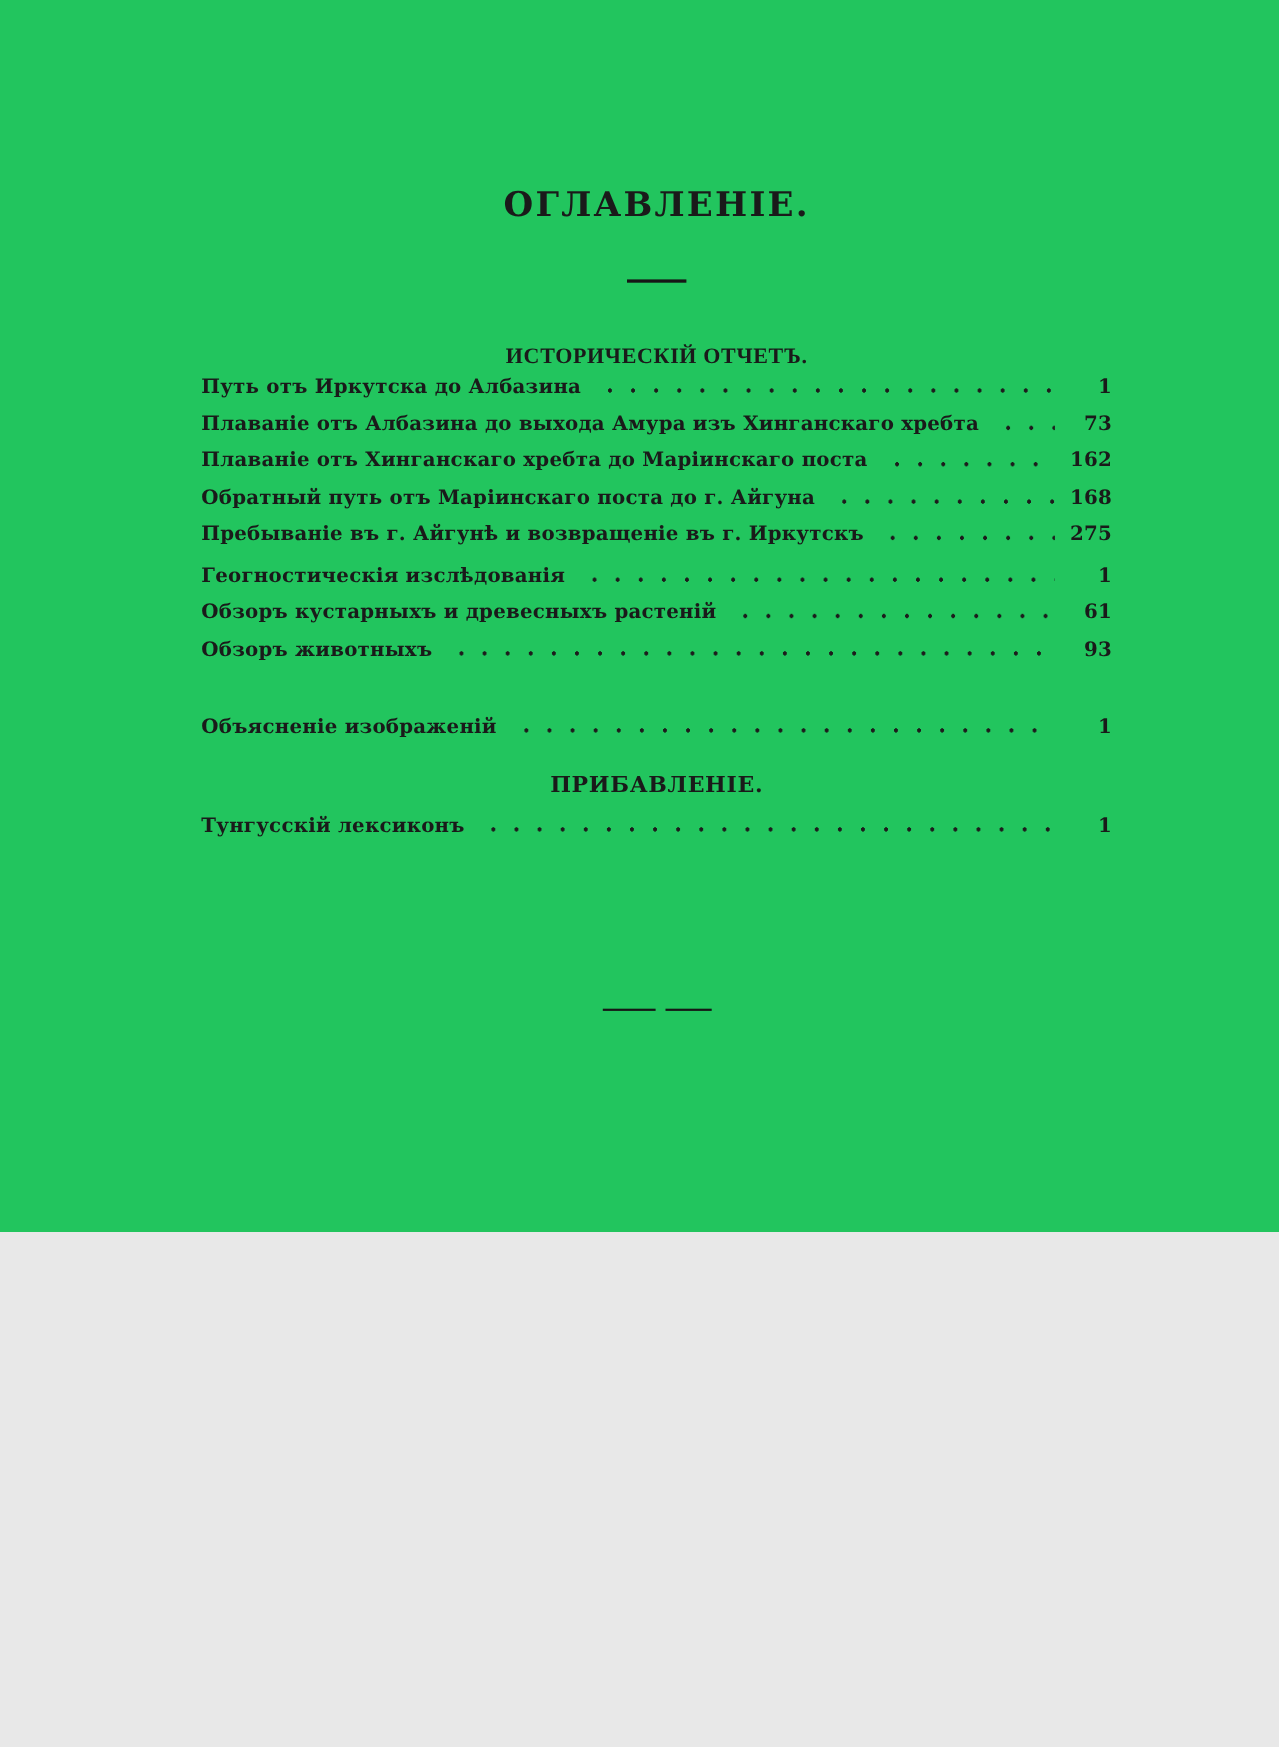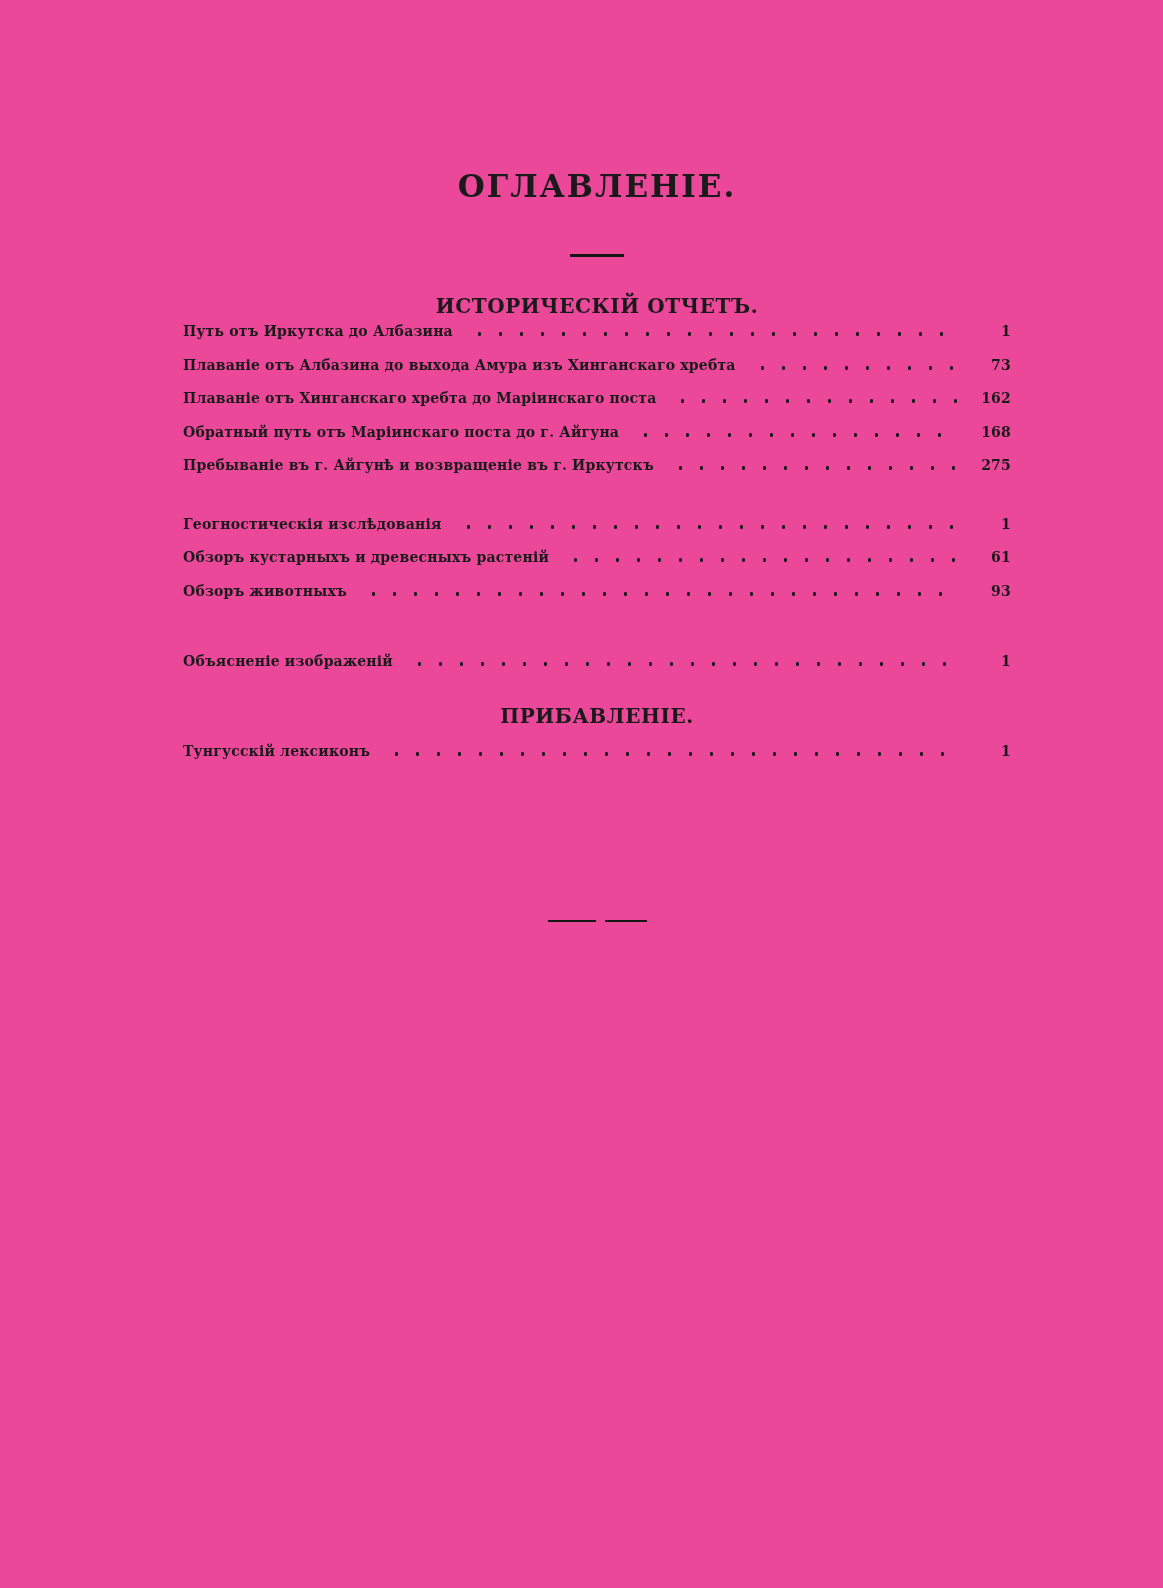--- a/index.html
+++ b/index.html
@@ -1,21 +1,21 @@
 <!DOCTYPE html>
 <html><head>
 <meta charset="utf-8">
 <style>
   html, body { margin: 0; padding: 0; background: #e8e8e8; }
   .page {
     position: relative;
     width: 1163px;
-    height: 1588px;
+    height: 1120px;
     margin: 0 auto;
-    background: #ec4899;
+    background: #22c55e;
     font-family: "DejaVu Serif", serif;
     color: #1a1a1a;
     overflow: hidden;
   }
   .content {
     position: absolute;
     left: 183px;
     top: 0;
     width: 828px;
   }
@@ -33,40 +33,40 @@
     border-top: 3px solid #161616;
     margin: 48px auto 0 auto;
   }
   .section-heading {
     text-align: center;
     font-size: 20px;
     font-weight: 700;
     letter-spacing: 0.6px;
     line-height: 1.3;
   }
-  .heading-1 { margin-top: 36px; }
+  .heading-1 { margin-top: 54px; font-family: Liberation Serif, serif; }
   .heading-2 { margin-top: 24px; }
   .heading-3 { margin-top: 16px; }
   .col-header {
     text-align: right;
     font-size: 12px;
     font-weight: 700;
     margin-top: 6px;
     padding-right: 2px;
     letter-spacing: 0.4px;
   }
   .toc { margin-top: 4px; }
-  .toc-1 { margin-top: 25px; }
+  .toc-1 { margin-top: 4px; }
   .toc-2 { margin-top: 37px; }
   .toc-3 { margin-top: 14px; }
   .toc-row {
     display: flex;
     align-items: baseline;
     height: 33.5px;
-    font-size: 14px;
+    font-size: 18px;
     font-weight: 700;
     letter-spacing: 0.2px;
   }
   .toc-label { white-space: nowrap; }
   .leader {
     flex: 1 1 auto;
     height: 4px;
     margin: 0 6px 0 12px;
     background-image: radial-gradient(circle, #1c1c1c 1.7px, rgba(0,0,0,0) 2px);
     background-size: 21px 4px;

